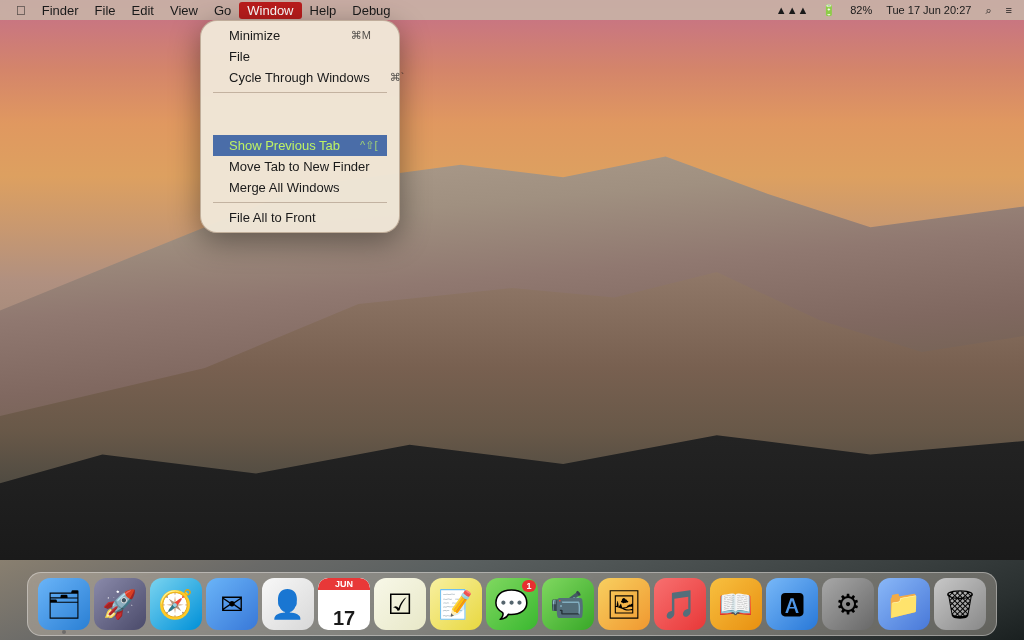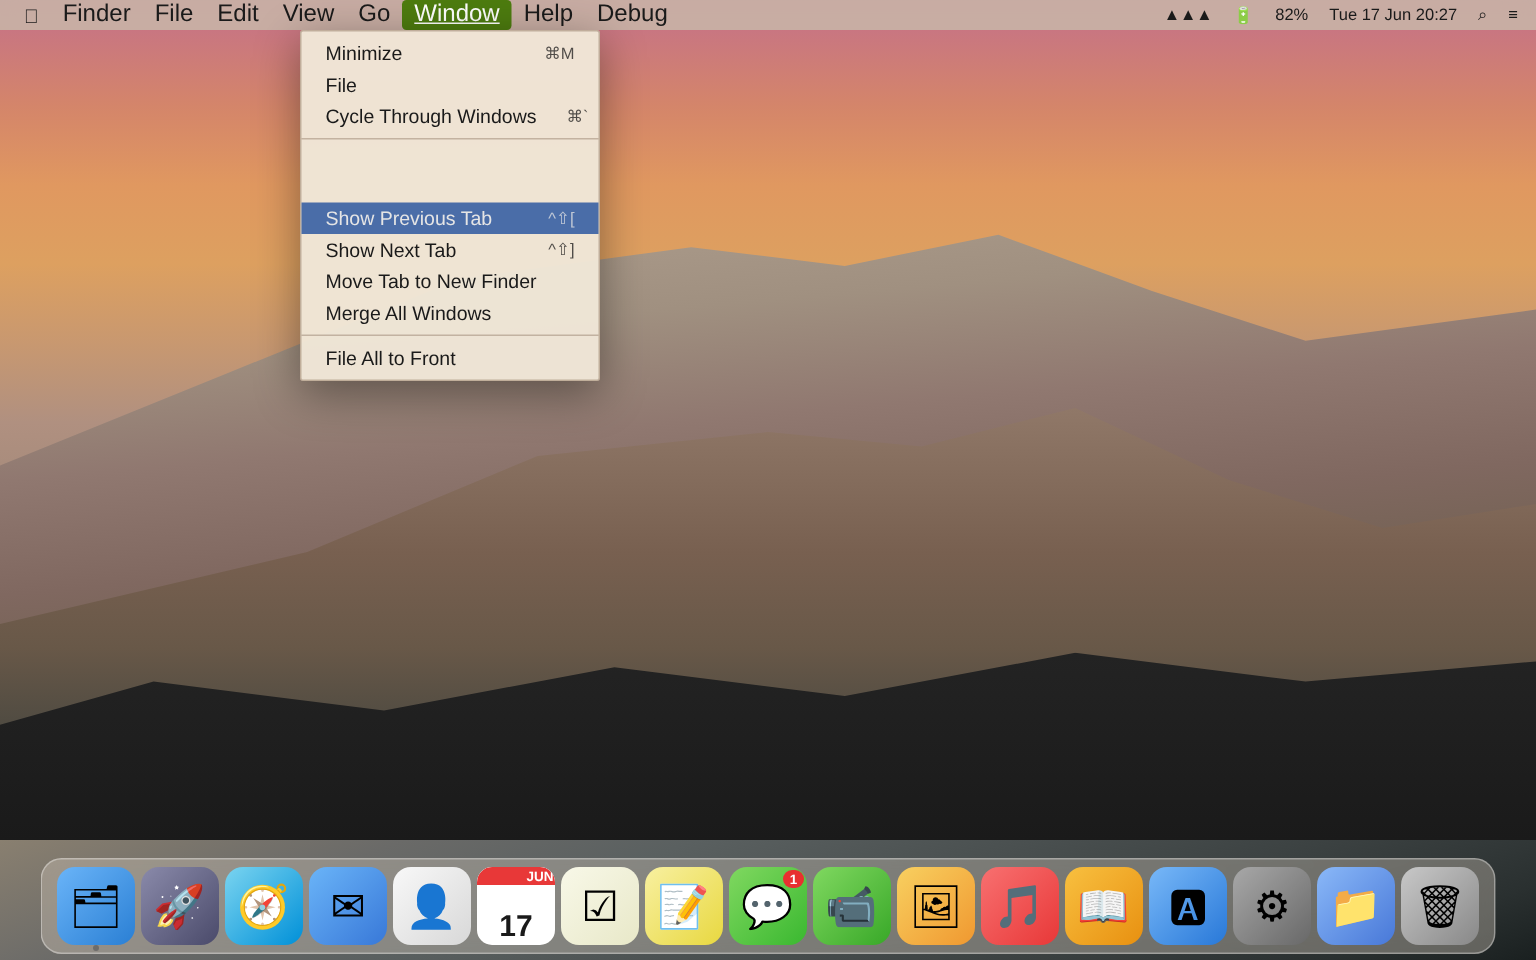--- a/index.html
+++ b/index.html
@@ -114,31 +114,30 @@
     }
 
     .menubar-left {
       display: flex;
       align-items: center;
       gap: 0;
     }
 
     .menubar-item {
       padding: 1px 8px;
-      font-size: 16px;
+      font-size: 13px;
       color: #1a1a1a;
       cursor: pointer;
       border-radius: 3px;
       white-space: nowrap;
     }
 
     .menubar-item.active {
-      background: #4d7c0f;
+      background: #b91c1c;
       color: white;
-      text-decoration: underline;
     }
 
     .apple-logo {
       font-size: 13px;
       padding: 1px 8px;
       cursor: pointer;
     }
 
     .menubar-right {
       margin-left: auto;
@@ -155,40 +154,40 @@
     }
 
     
     #window-menu {
       position: absolute;
       top: 20px;
       left: 200px;
       width: 200px;
       background: rgba(240, 230, 215, 0.97);
       border: 1px solid rgba(180, 160, 140, 0.8);
-      border-radius: 2px;
+      border-radius: 17px;
       box-shadow: 0 8px 30px rgba(0,0,0,0.4);
       z-index: 200;
-      padding: 4px 0;
+      padding: 4px 12px;
     }
 
     .menu-item {
       padding: 3px 16px;
       font-size: 13px;
       color: #1a1a1a;
       cursor: pointer;
       display: flex;
       justify-content: space-between;
       align-items: center;
       white-space: nowrap;
     }
 
     .menu-item.highlighted {
       background: #4a6da8;
-      color: #e5e5e5;
+      color: #bef264;
       margin-top: 42px;
     }
 
     .menu-separator {
       height: 1px;
       background: rgba(150,130,110,0.5);
       margin: 4px 0;
     }
 
     .menu-shortcut {
@@ -315,24 +314,20 @@
   <div class="menu-item">
     <span>Cycle Through Windows</span>
     <span class="menu-shortcut">⌘`</span>
   </div>
   <div class="menu-separator"></div>
   <div class="menu-item highlighted">
     <span>Show Previous Tab</span>
     <span class="menu-shortcut">^⇧[</span>
   </div>
   <div class="menu-item">
-    <span>Show Next Tab</span>
-    <span class="menu-shortcut">^⇧]</span>
-  </div>
-  <div class="menu-item">
     <span>Move Tab to New Finder</span>
   </div>
   <div class="menu-item">
     <span>Merge All Windows</span>
   </div>
   <div class="menu-separator"></div>
   <div class="menu-item">
     <span>File All to Front</span>
   </div>
 </div>
@@ -348,21 +343,21 @@
   <div class="dock-item dock-safari">
     <span>🧭</span>
   </div>
   <div class="dock-item dock-mail">
     <span>✉</span>
   </div>
   <div class="dock-item dock-contacts">
     <span>👤</span>
   </div>
   <div class="dock-item dock-calendar" style="font-size:11px; font-weight:bold; background:white; border-radius:10px; overflow:hidden;">
-    <div style="background:#e83838; width:100%; text-align:right; font-size:9px; color:white; padding:1px; position:absolute; top:0; border-radius:10px 10px 0 0;">JUN</div>
+    <div style="background:#e83838; width:100%; text-align:center; font-size:9px; color:white; padding:1px; position:absolute; top:0; border-radius:10px 10px 0 0;">JUN</div>
     <div style="margin-top:29px; font-size:20px; color:#1a1a1a;">17</div>
   </div>
   <div class="dock-item dock-reminders">
     <span>☑</span>
   </div>
   <div class="dock-item dock-notes">
     <span>📝</span>
   </div>
   <div class="dock-item dock-messages">
     <span>💬</span>

